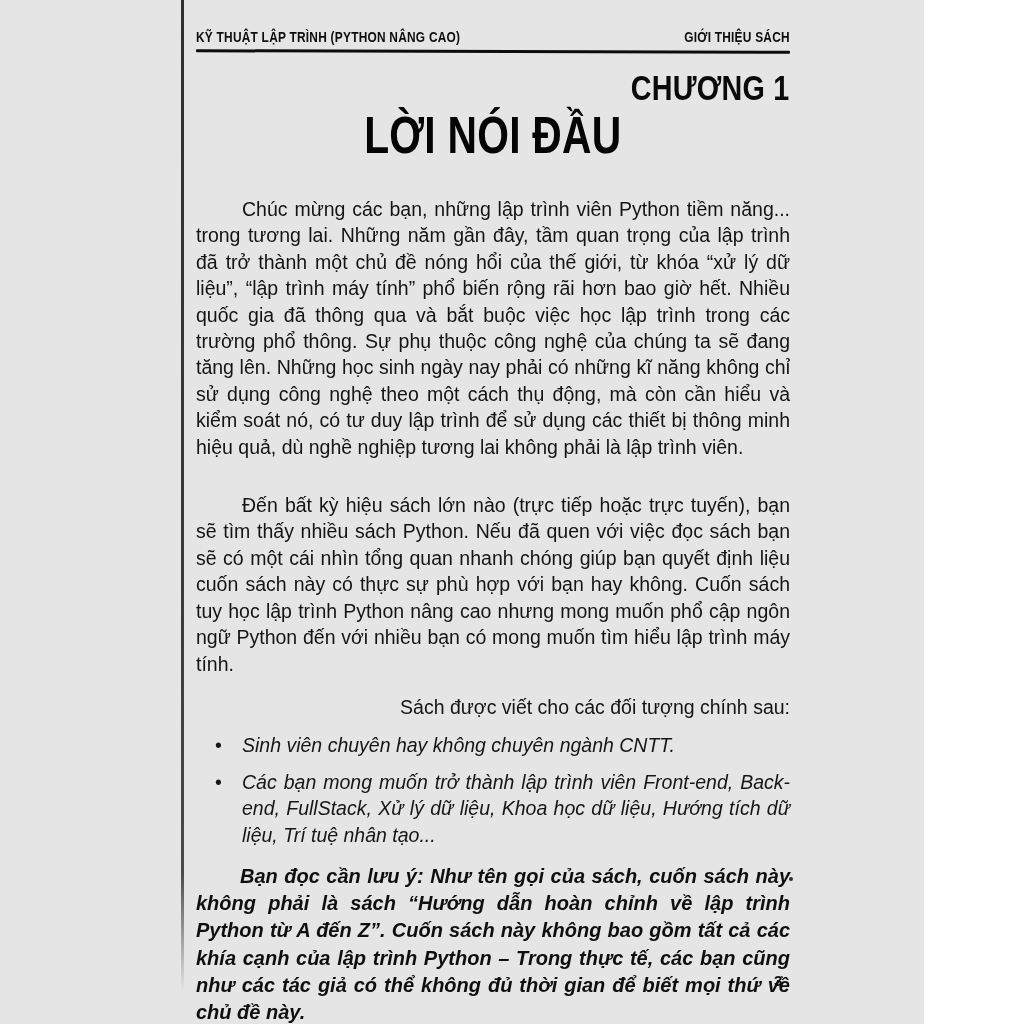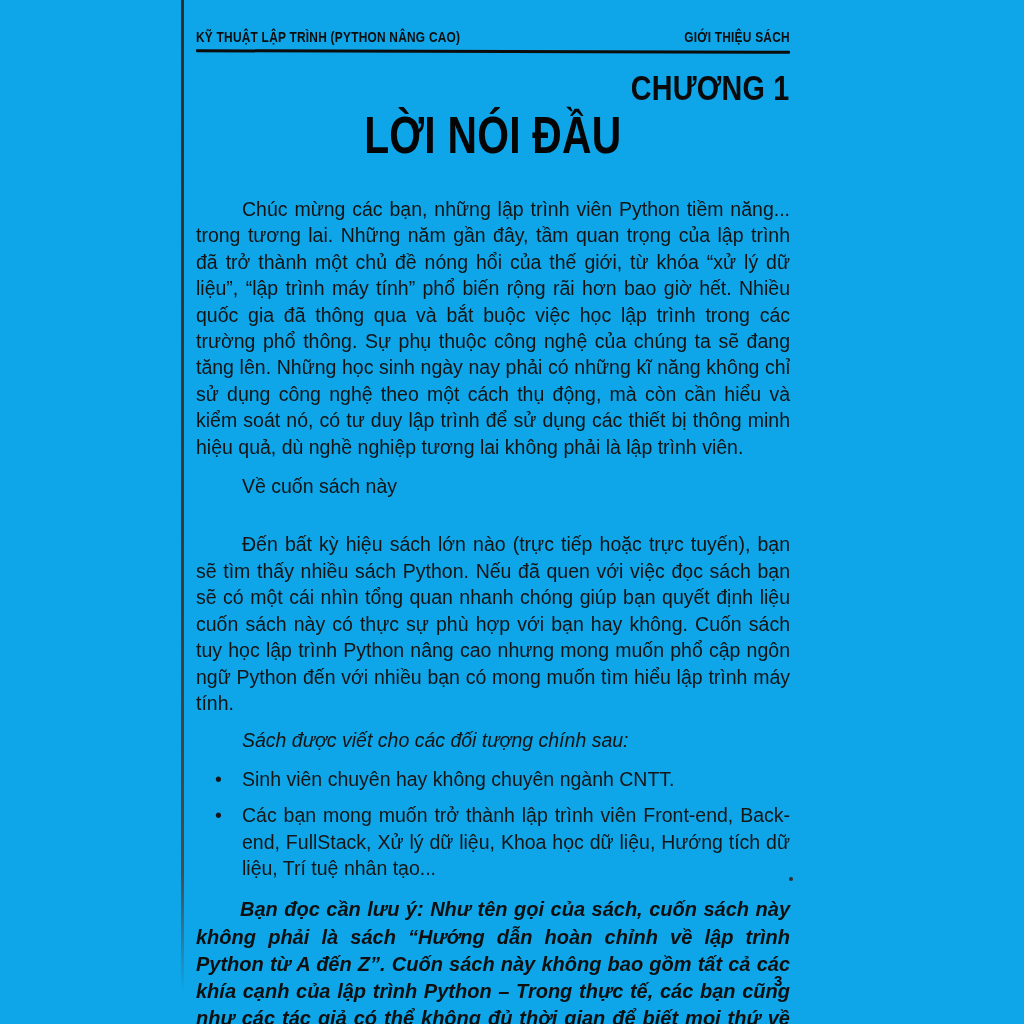--- a/index.html
+++ b/index.html
@@ -2,23 +2,23 @@
 <html><head>
 <meta charset="utf-8">
 <style>
   html, body {
     margin: 0;
     padding: 0;
     background: #ffffff;
   }
   .canvas {
     position: relative;
-    width: 1024px;
+    width: 924px;
     height: 1024px;
-    background: #0ea5e9;
+    background: #e5e5e5;
     overflow: hidden;
     font-family: "Liberation Sans", "DejaVu Sans", sans-serif;
     color: #161616;
   }
   
   .edge-line {
     position: absolute;
     left: 181px;
     top: 0;
     width: 3px;
@@ -80,21 +80,21 @@
     text-align: justify;
     text-indent: 46px;
     color: #141414;
   }
   .p-intro { margin-top: 37px; }
   .section-heading {
     margin-top: 13px;
     text-align: left;
   }
   .p-about { margin-top: 32px; }
-  .p-audience { margin-top: 11px; text-align: left; font-style: italic; }
+  .p-audience { margin-top: 17px; text-align: right; }
   .bullet-list {
     list-style: none;
     margin: 12px 0 0 0;
     padding: 0;
   }
   .bullet-list li {
     display: flex;
     margin-top: 10px;
   }
   .bullet-marker {
@@ -103,20 +103,21 @@
     padding-left: 19px;
     font-size: 19.5px;
     line-height: 26.4px;
     flex: none;
   }
   .bullet-text {
     flex: 1;
     font-size: 19.5px;
     line-height: 26.4px;
     text-align: justify;
+    font-style: italic;
   }
   .note-text {
     margin: 15px 0 0 0;
     font-size: 20px;
     line-height: 27.2px;
     font-weight: bold;
     font-style: italic;
     text-align: justify;
     text-indent: 44px;
     color: #0f0f0f;
@@ -158,21 +159,20 @@
     <div class="chapter">
       <span class="cond-r">CHƯƠNG 1</span>
     </div>
 
     <h1 class="page-title">
       <span class="cond-c">LỜI NÓI ĐẦU</span>
     </h1>
 
     <p class="body-text p-intro">Chúc mừng các bạn, những lập trình viên Python tiềm năng... trong tương lai. Những năm gần đây, tầm quan trọng của lập trình đã trở thành một chủ đề nóng hổi của thế giới, từ khóa “xử lý dữ liệu”, “lập trình máy tính” phổ biến rộng rãi hơn bao giờ hết. Nhiều quốc gia đã thông qua và bắt buộc việc học lập trình trong các trường phổ thông. Sự phụ thuộc công nghệ của chúng ta sẽ đang tăng lên. Những học sinh ngày nay phải có những kĩ năng không chỉ sử dụng công nghệ theo một cách thụ động, mà còn cần hiểu và kiểm soát nó, có tư duy lập trình để sử dụng các thiết bị thông minh hiệu quả, dù nghề nghiệp tương lai không phải là lập trình viên.</p>
 
-    <p class="body-text section-heading">Về cuốn sách này</p>
 
     <p class="body-text p-about">Đến bất kỳ hiệu sách lớn nào (trực tiếp hoặc trực tuyến), bạn sẽ tìm thấy nhiều sách Python. Nếu đã quen với việc đọc sách bạn sẽ có một cái nhìn tổng quan nhanh chóng giúp bạn quyết định liệu cuốn sách này có thực sự phù hợp với bạn hay không. Cuốn sách tuy học lập trình Python nâng cao nhưng mong muốn phổ cập ngôn ngữ Python đến với nhiều bạn có mong muốn tìm hiểu lập trình máy tính.</p>
 
     <p class="body-text p-audience">Sách được viết cho các đối tượng chính sau:</p>
 
     <ul class="bullet-list">
       <li>
         <span class="bullet-marker">•</span>
         <span class="bullet-text">Sinh viên chuyên hay không chuyên ngành CNTT.</span>
       </li>

